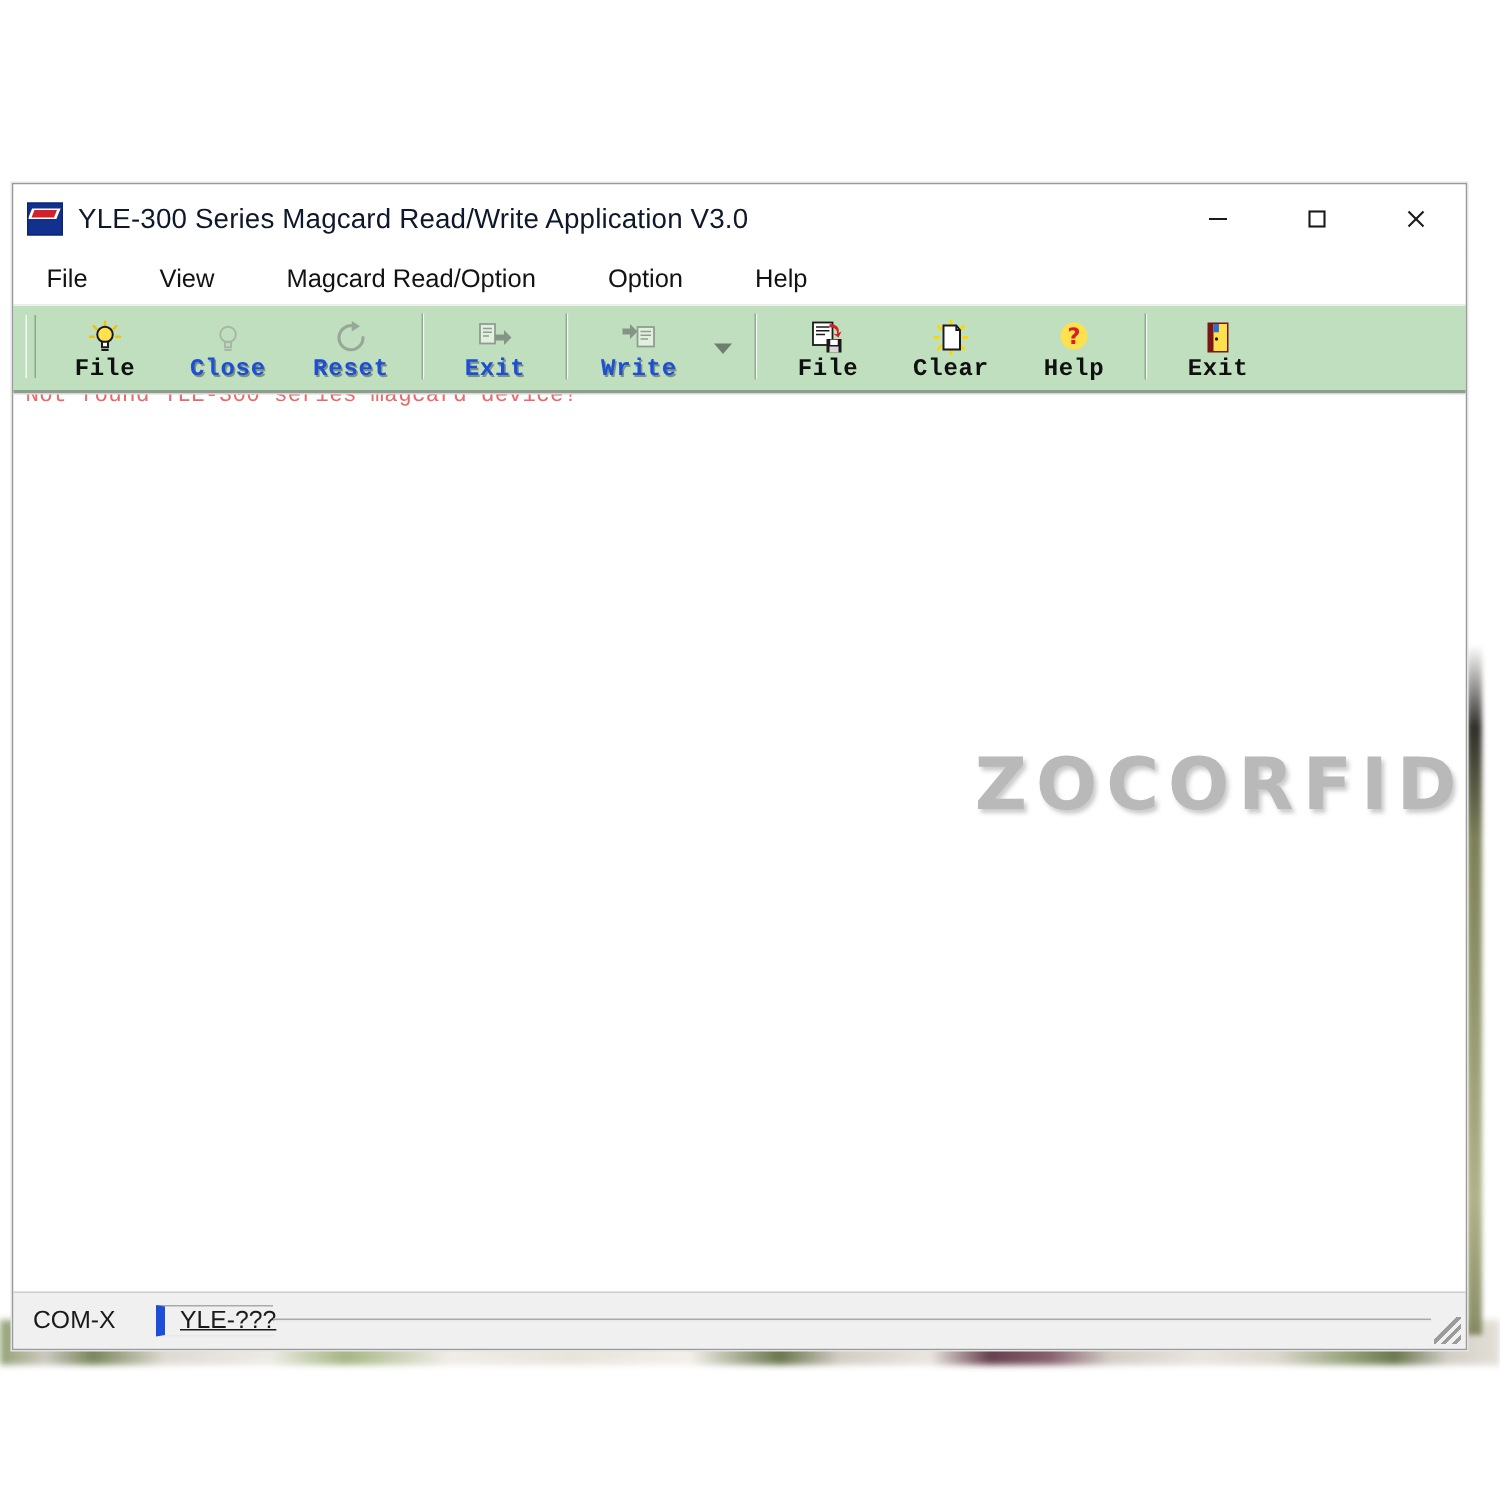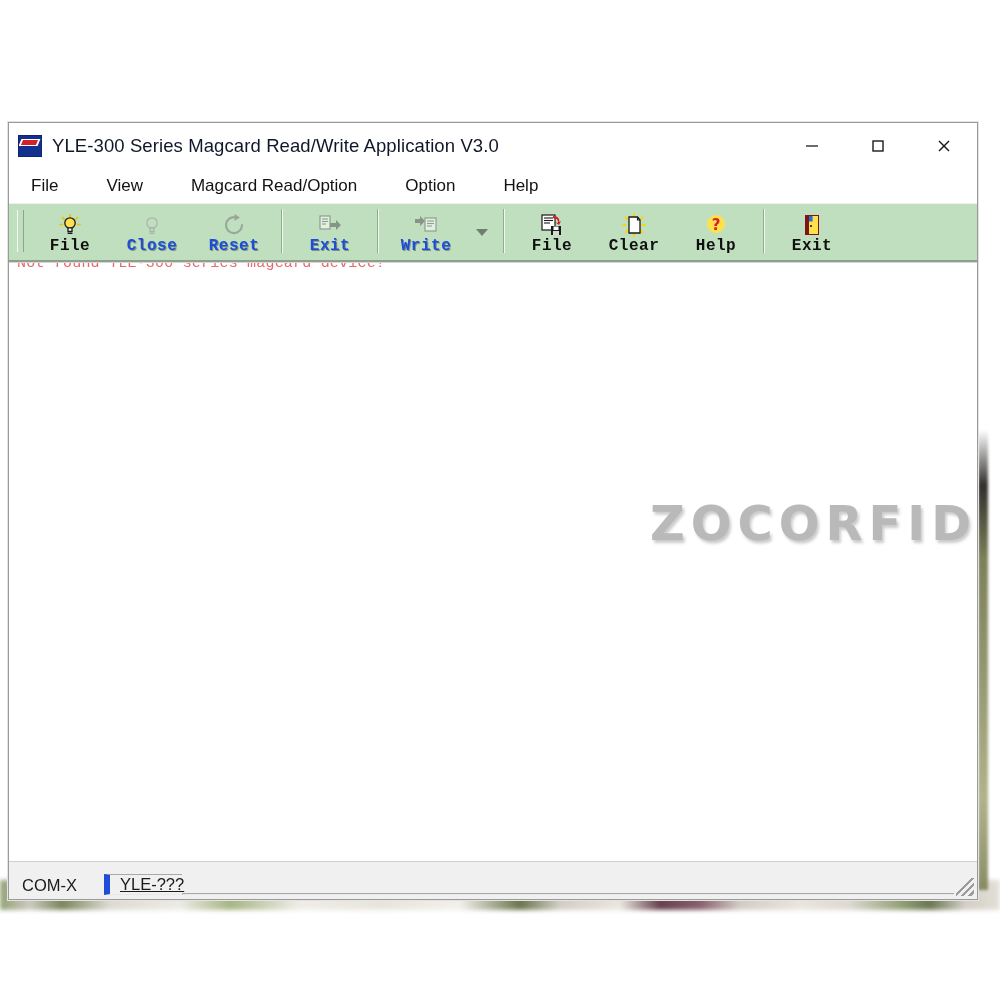--- a/index.html
+++ b/index.html
@@ -231,21 +231,21 @@
     user-select: none;
   }
 
   
   .statusbar {
     flex: none;
     height: 38px;
     background: #f0f0f0;
     border-top: 1px solid #cfcfcf;
     display: flex;
-    align-items: flex-end;
+    align-items: center;
     padding: 3px 3px 4px 3px;
     box-sizing: border-box;
     position: relative;
   }
   .status-pane {
     display: flex;
     align-items: center;
     font-size: 16.5px;
     color: #1a1a1a;
     padding: 0 10px;

